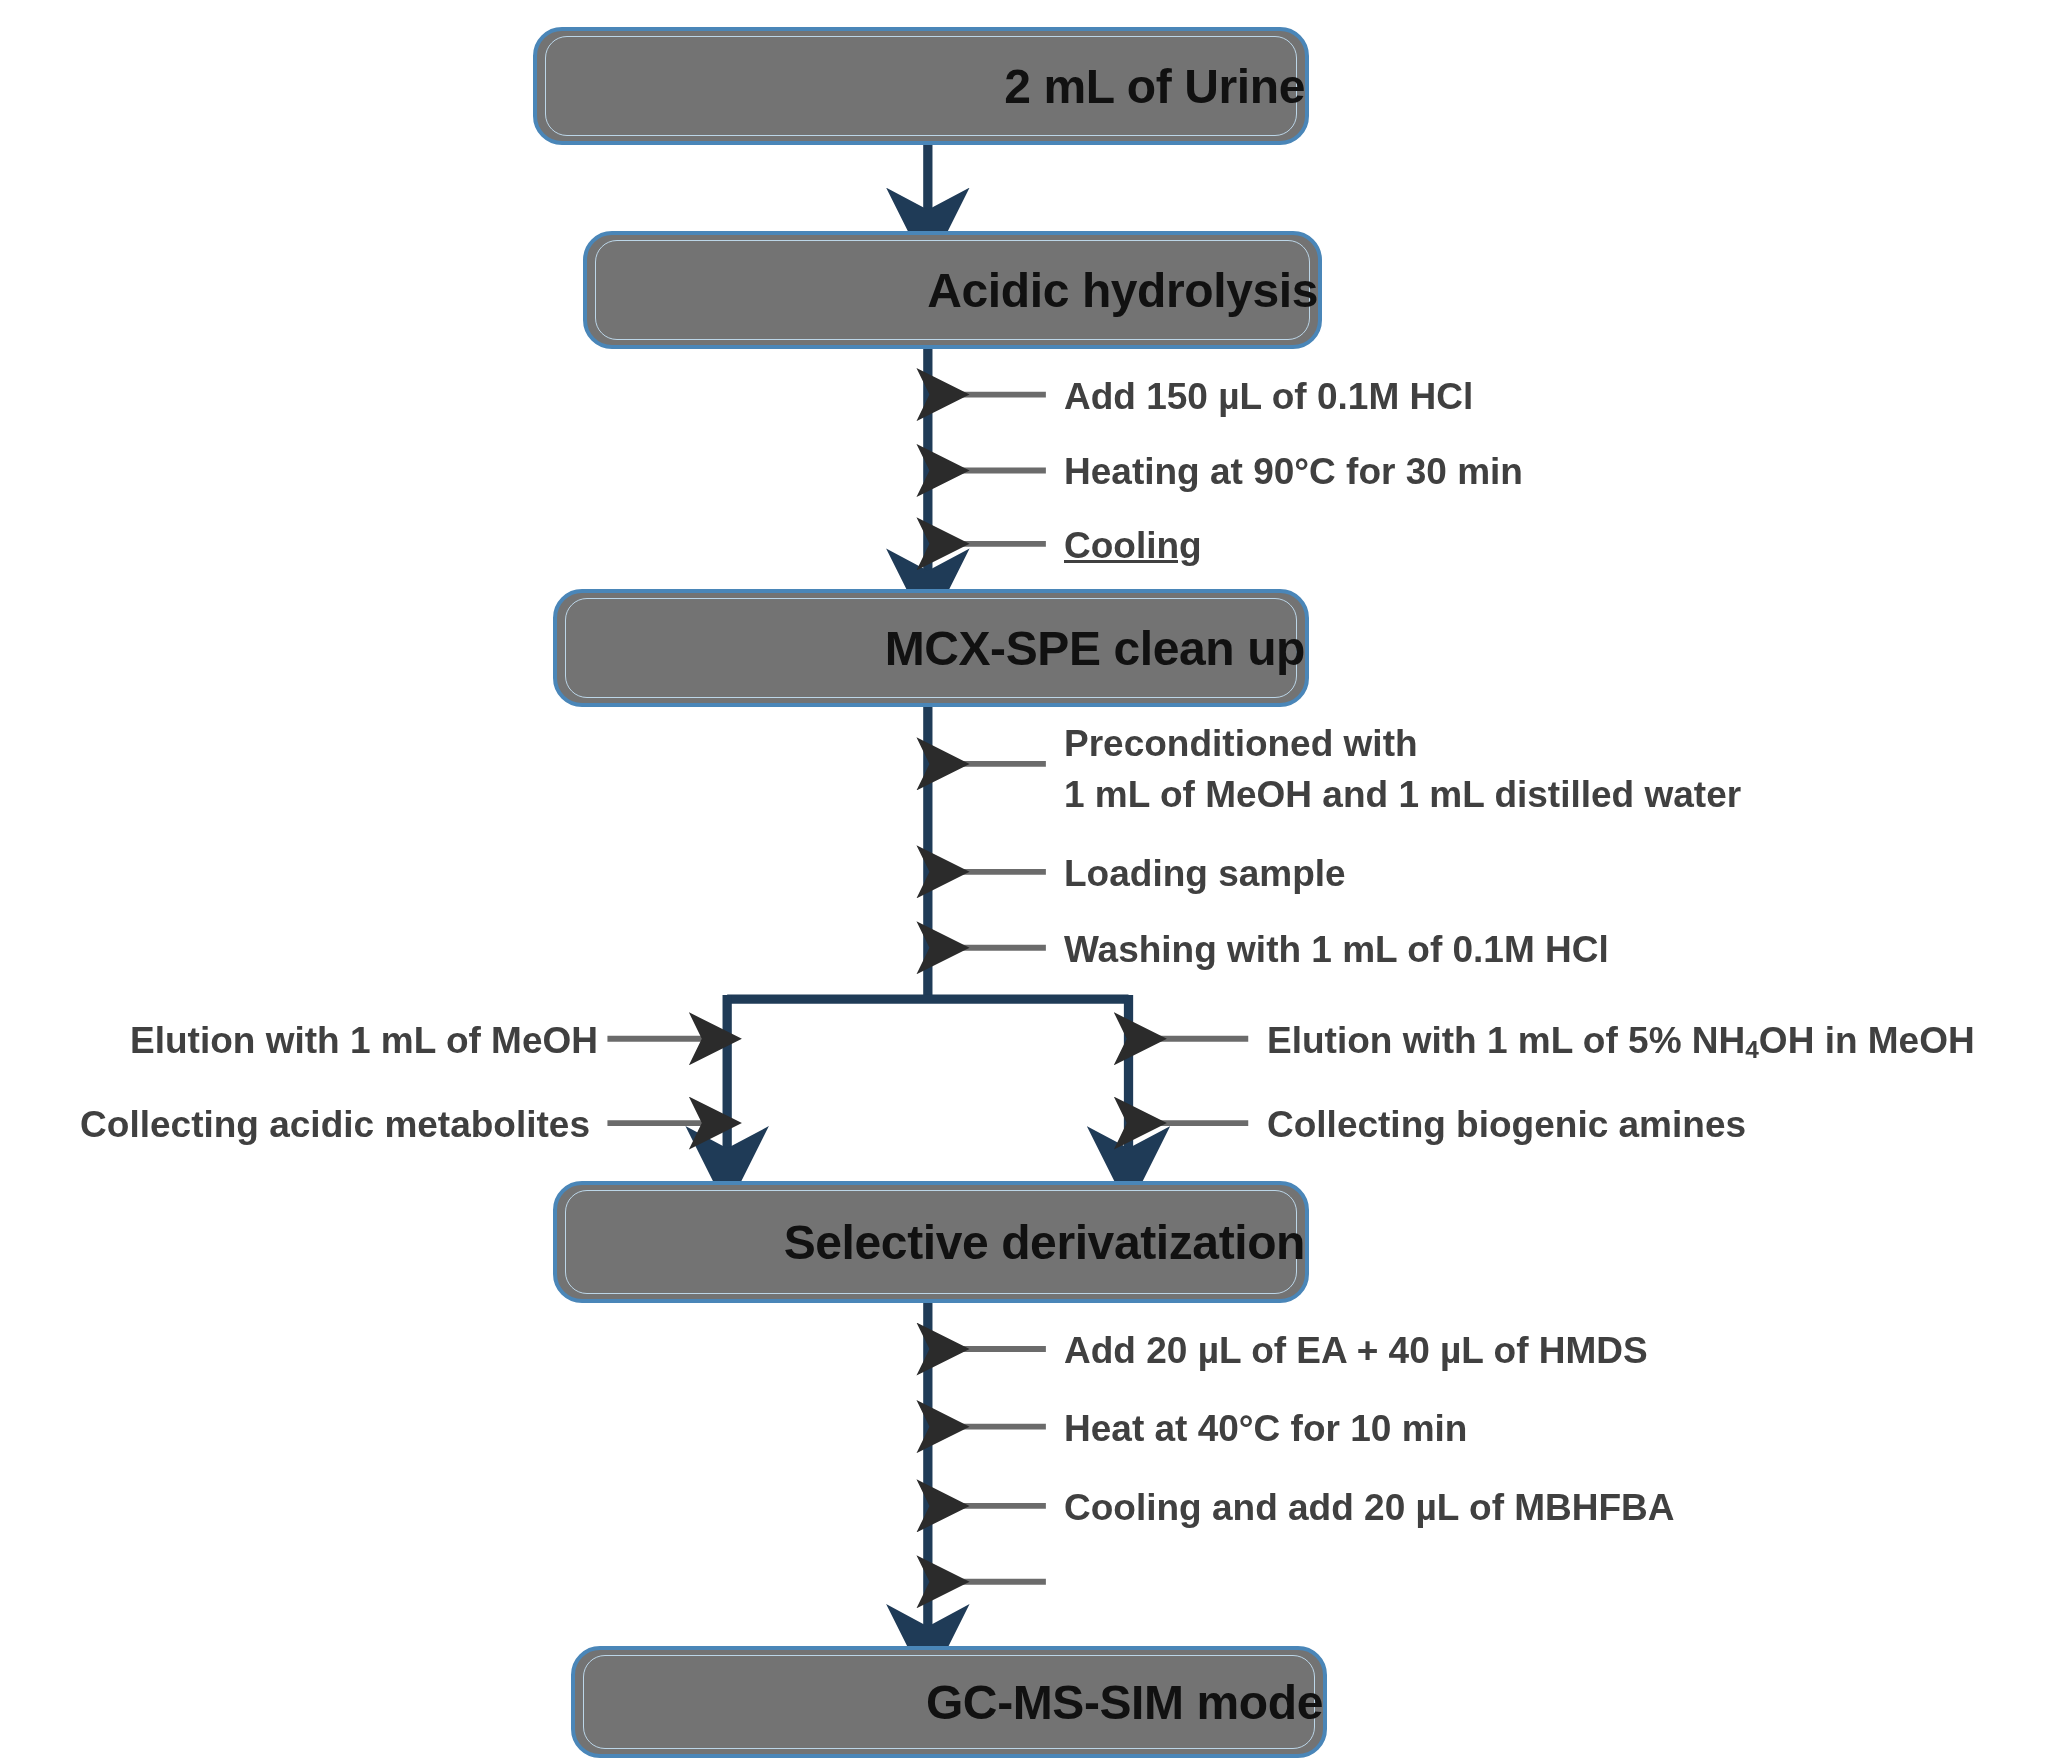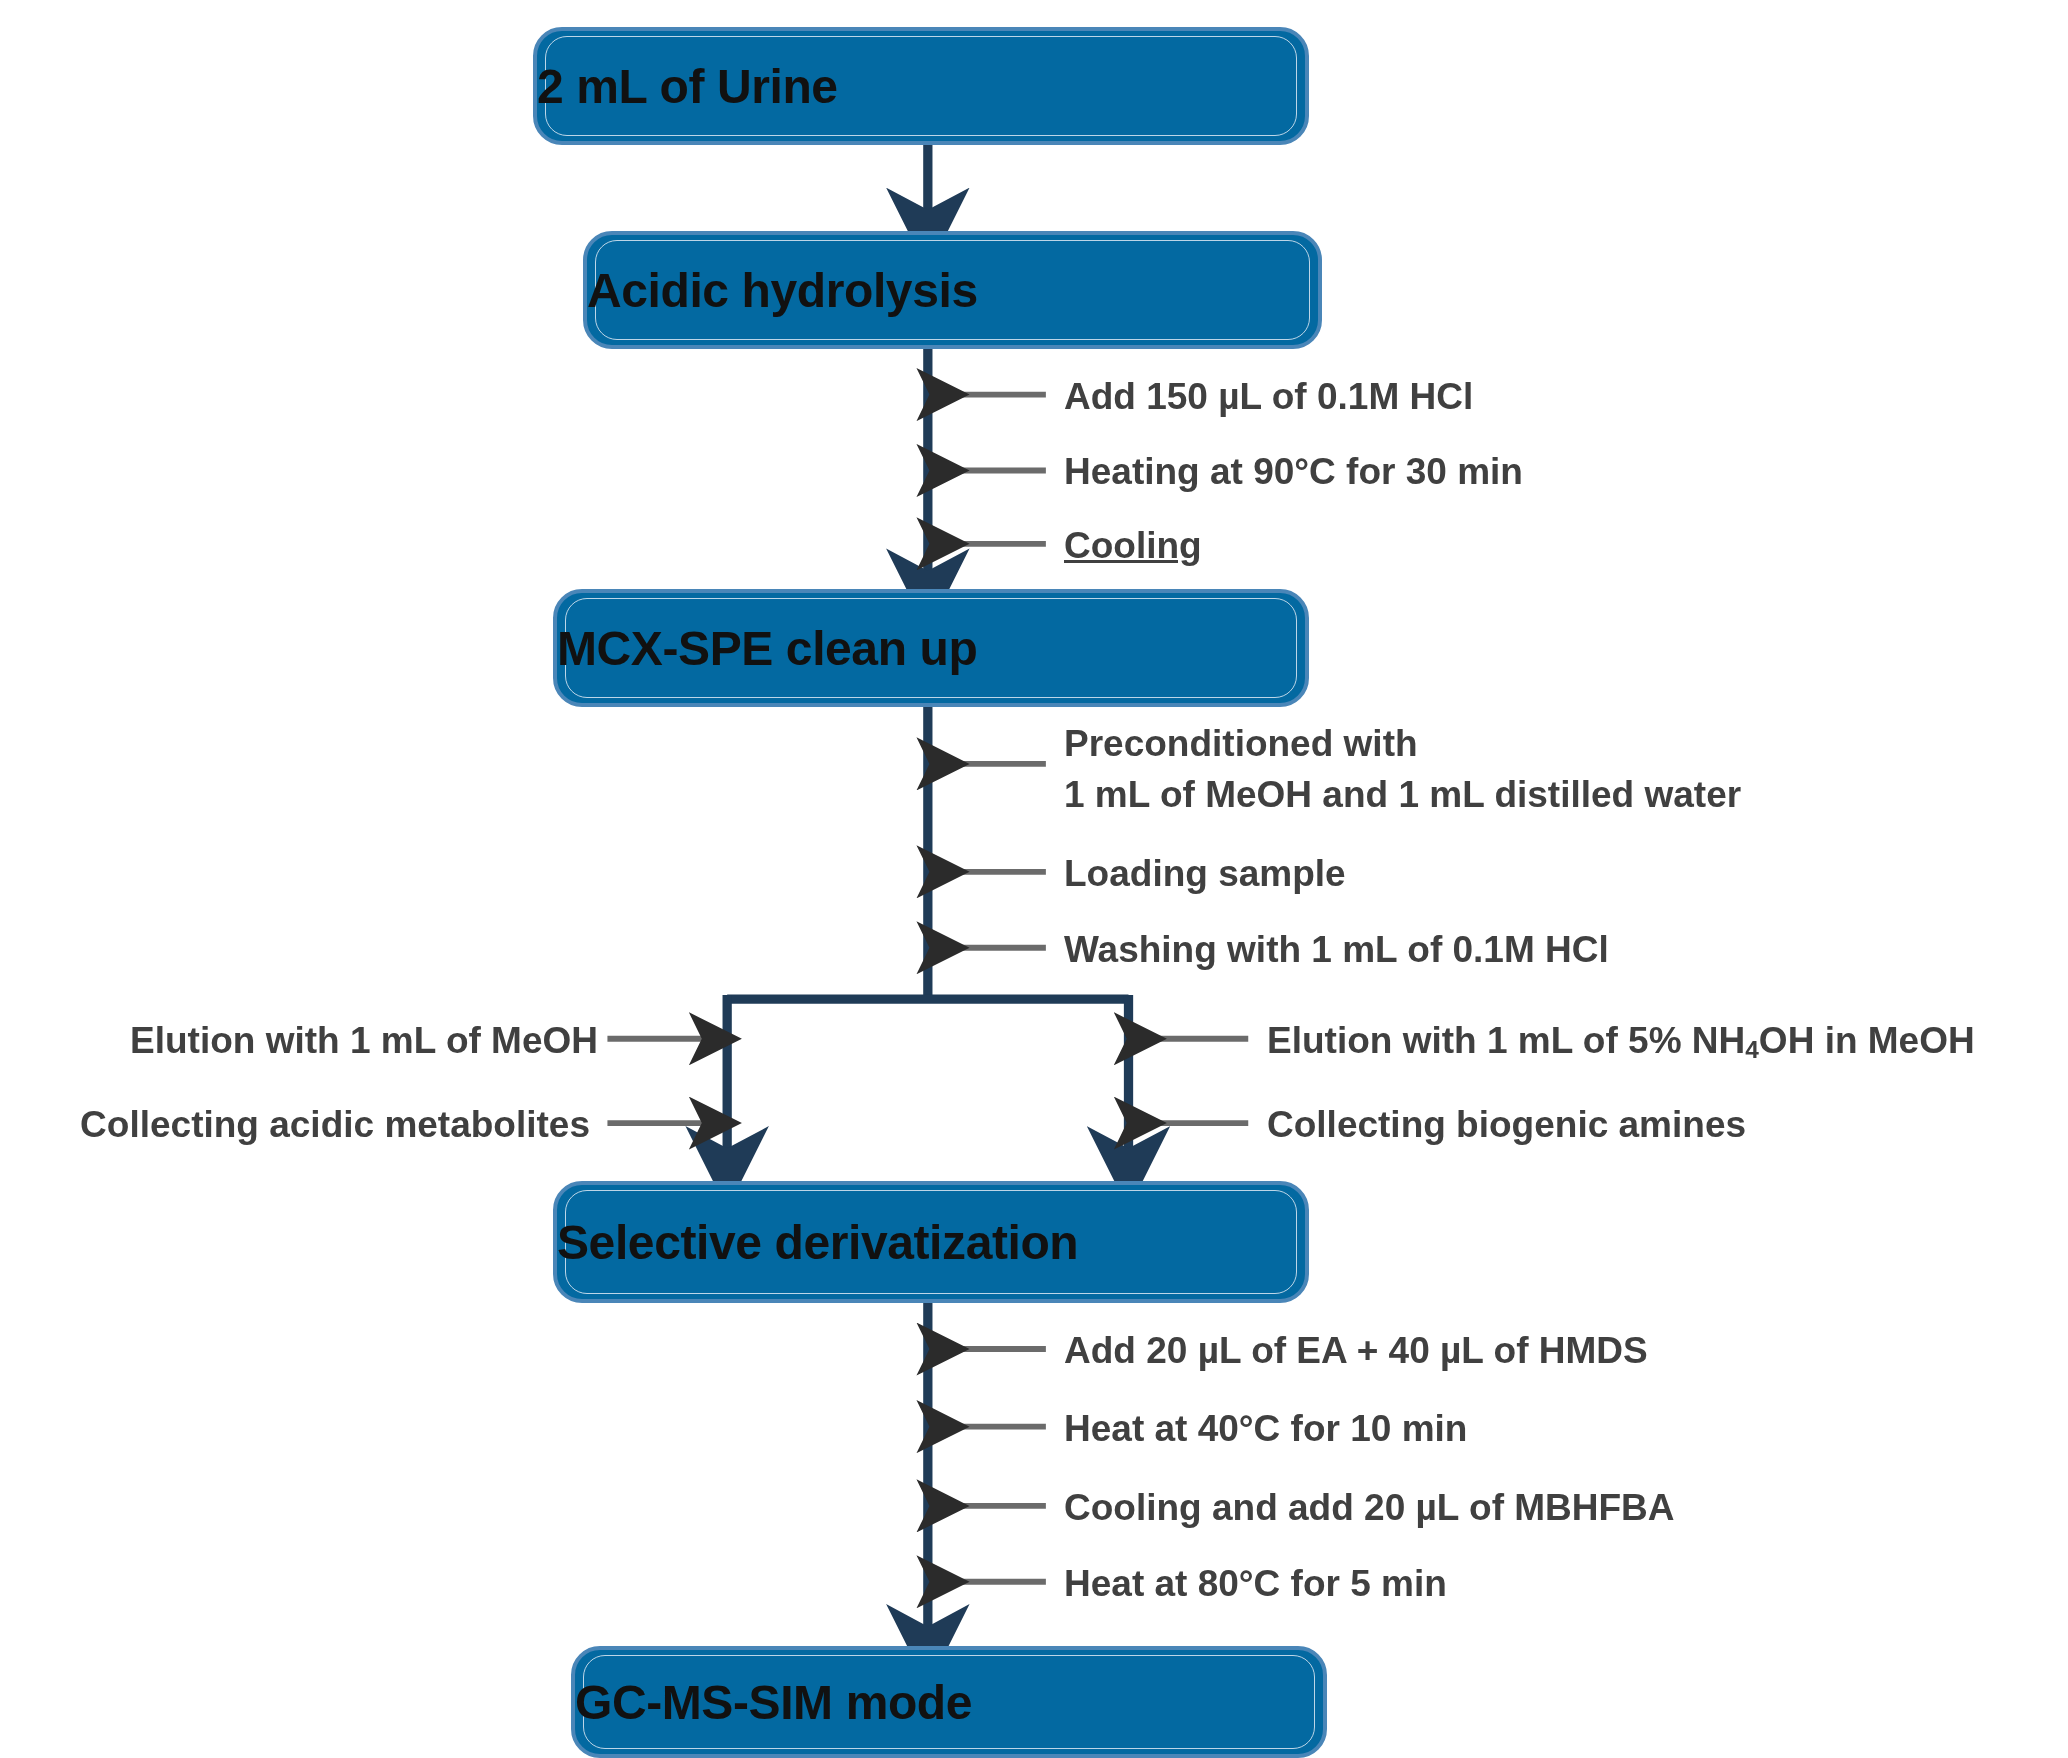--- a/index.html
+++ b/index.html
@@ -20,26 +20,26 @@
   #flow-svg {
     position: absolute;
     top: 0;
     left: 0;
     width: 2069px;
     height: 1758px;
   }
   .node-box {
     position: absolute;
     box-sizing: border-box;
-    background: #0369a1;
+    background: #737373;
     border: 4.2px solid #4a86b8;
     border-radius: 29px;
     display: flex;
     align-items: center;
-    justify-content: flex-start;
+    justify-content: flex-end;
   }
   .node-box .inner-rule {
     position: absolute;
     left: 7.6px;
     right: 7.6px;
     top: 5px;
     bottom: 5px;
     border: 1.7px solid #bcd6e8;
     border-radius: 22px;
     pointer-events: none;
@@ -169,16 +169,15 @@
   </div>
 
   <div class="annot" style="left:1267px; top:1102px;">Collecting biogenic amines</div>
 
   <div class="annot" style="left:1064px; top:1328px;">Add 20 µL of EA + 40 µL of HMDS</div>
 
   <div class="annot" style="left:1064px; top:1406px;">Heat at 40°C for 10 min</div>
 
   <div class="annot" style="left:1064px; top:1485px;">Cooling and add 20 µL of MBHFBA</div>
 
-  <div class="annot" style="left:1064px; top:1561px;">Heat at 80°C for 5 min</div>
 
 </div>
 
 
 </body></html>

